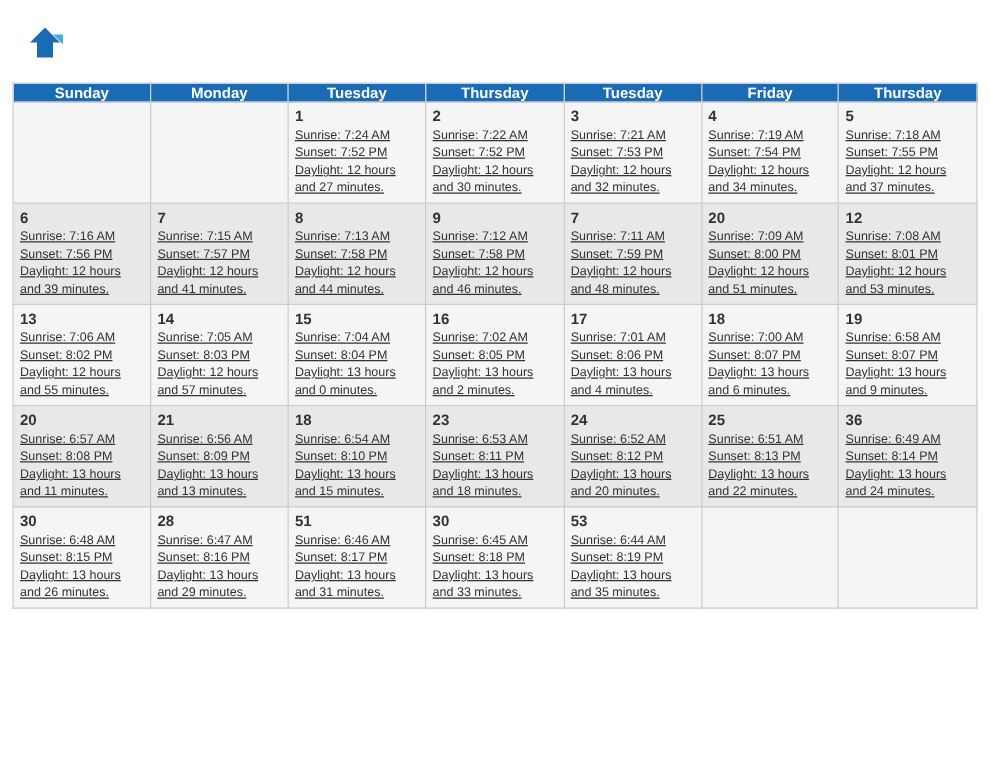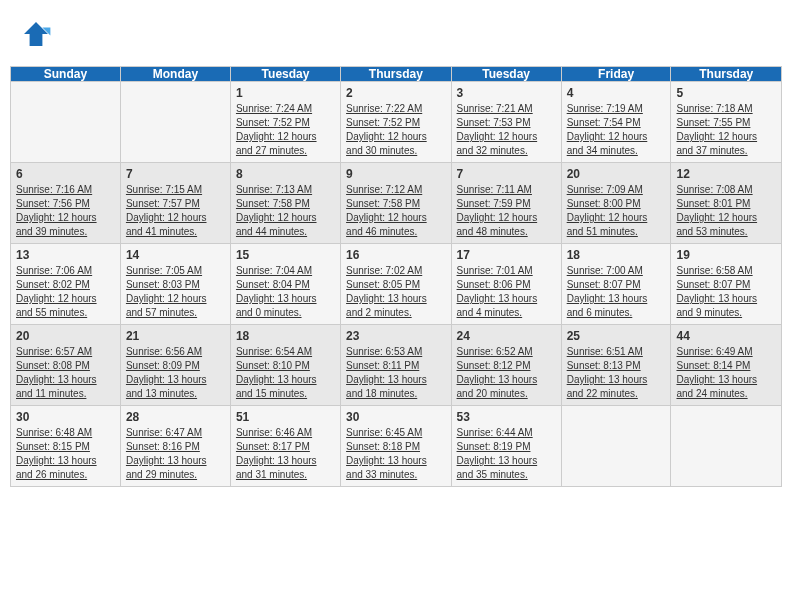--- a/index.html
+++ b/index.html
@@ -240,21 +240,21 @@
         </td>
         <td>
           <span class="day-number">24</span>
           <div class="day-info">Sunrise: 6:52 AM<br>Sunset: 8:12 PM<br>Daylight: 13 hours and 20 minutes.</div>
         </td>
         <td>
           <span class="day-number">25</span>
           <div class="day-info">Sunrise: 6:51 AM<br>Sunset: 8:13 PM<br>Daylight: 13 hours and 22 minutes.</div>
         </td>
         <td>
-          <span class="day-number">44</span>
+          <span class="day-number">36</span>
           <div class="day-info">Sunrise: 6:49 AM<br>Sunset: 8:14 PM<br>Daylight: 13 hours and 24 minutes.</div>
         </td>
       </tr>
       <tr>
         <td>
           <span class="day-number">30</span>
           <div class="day-info">Sunrise: 6:48 AM<br>Sunset: 8:15 PM<br>Daylight: 13 hours and 26 minutes.</div>
         </td>
         <td>
           <span class="day-number">28</span>

